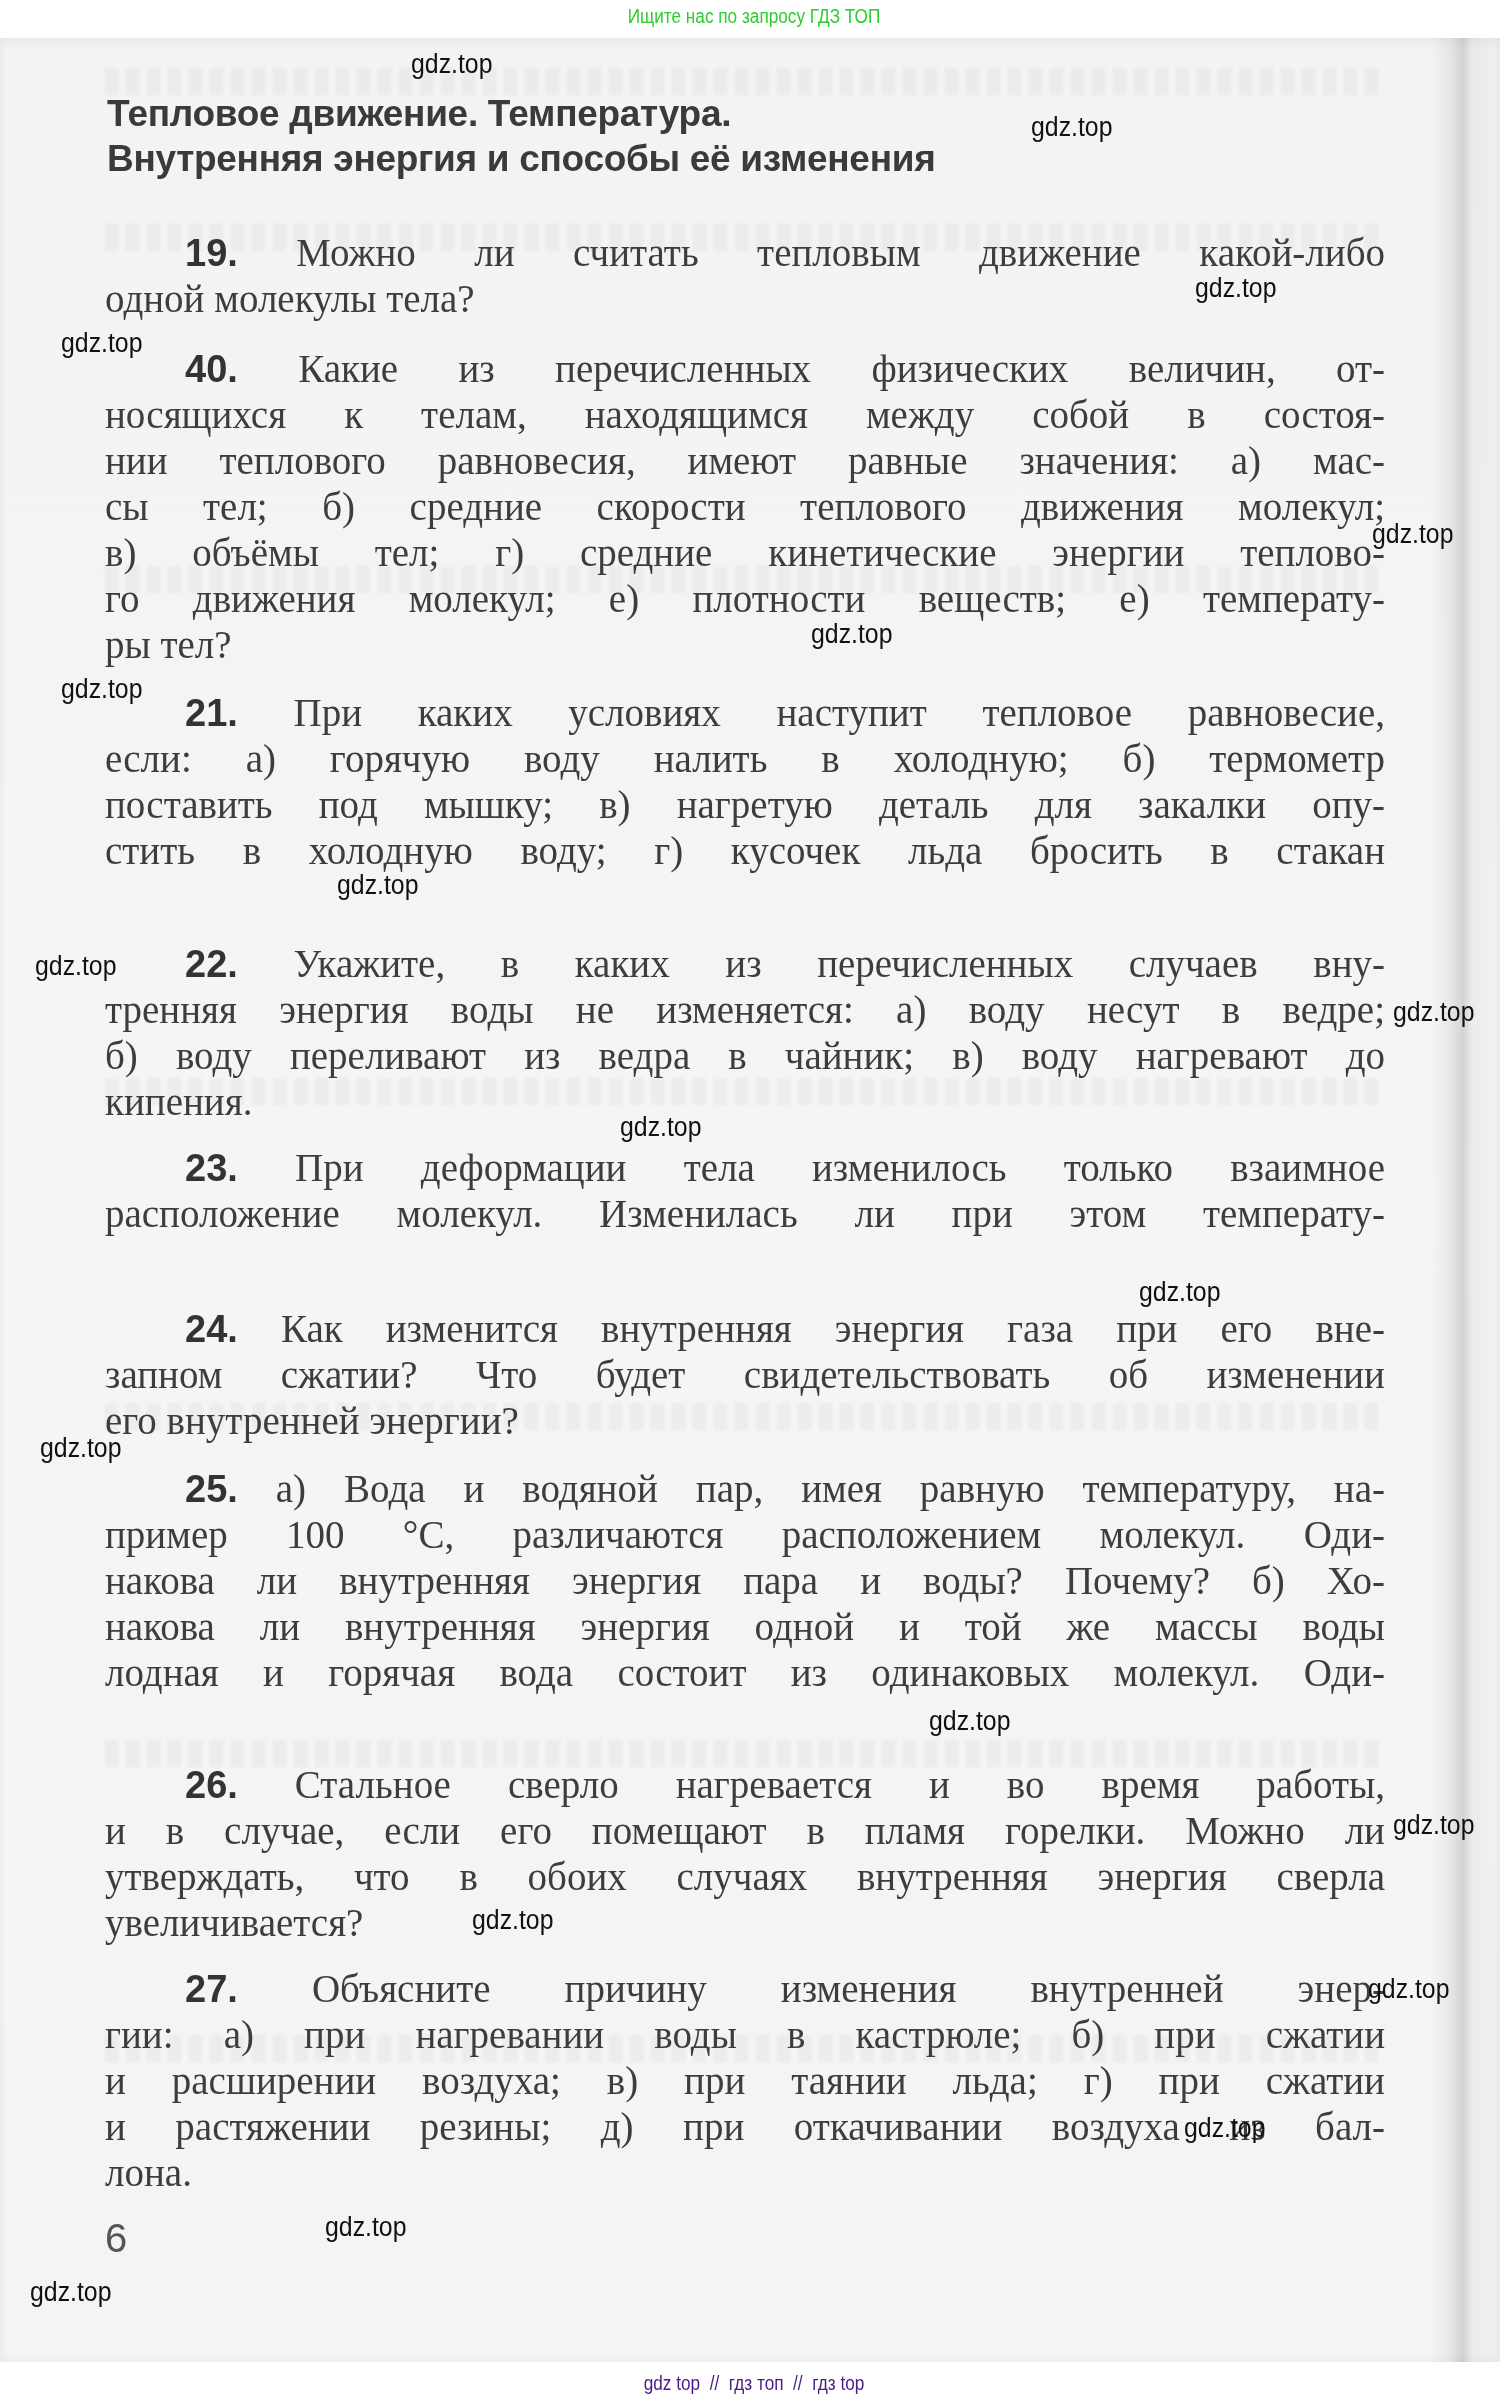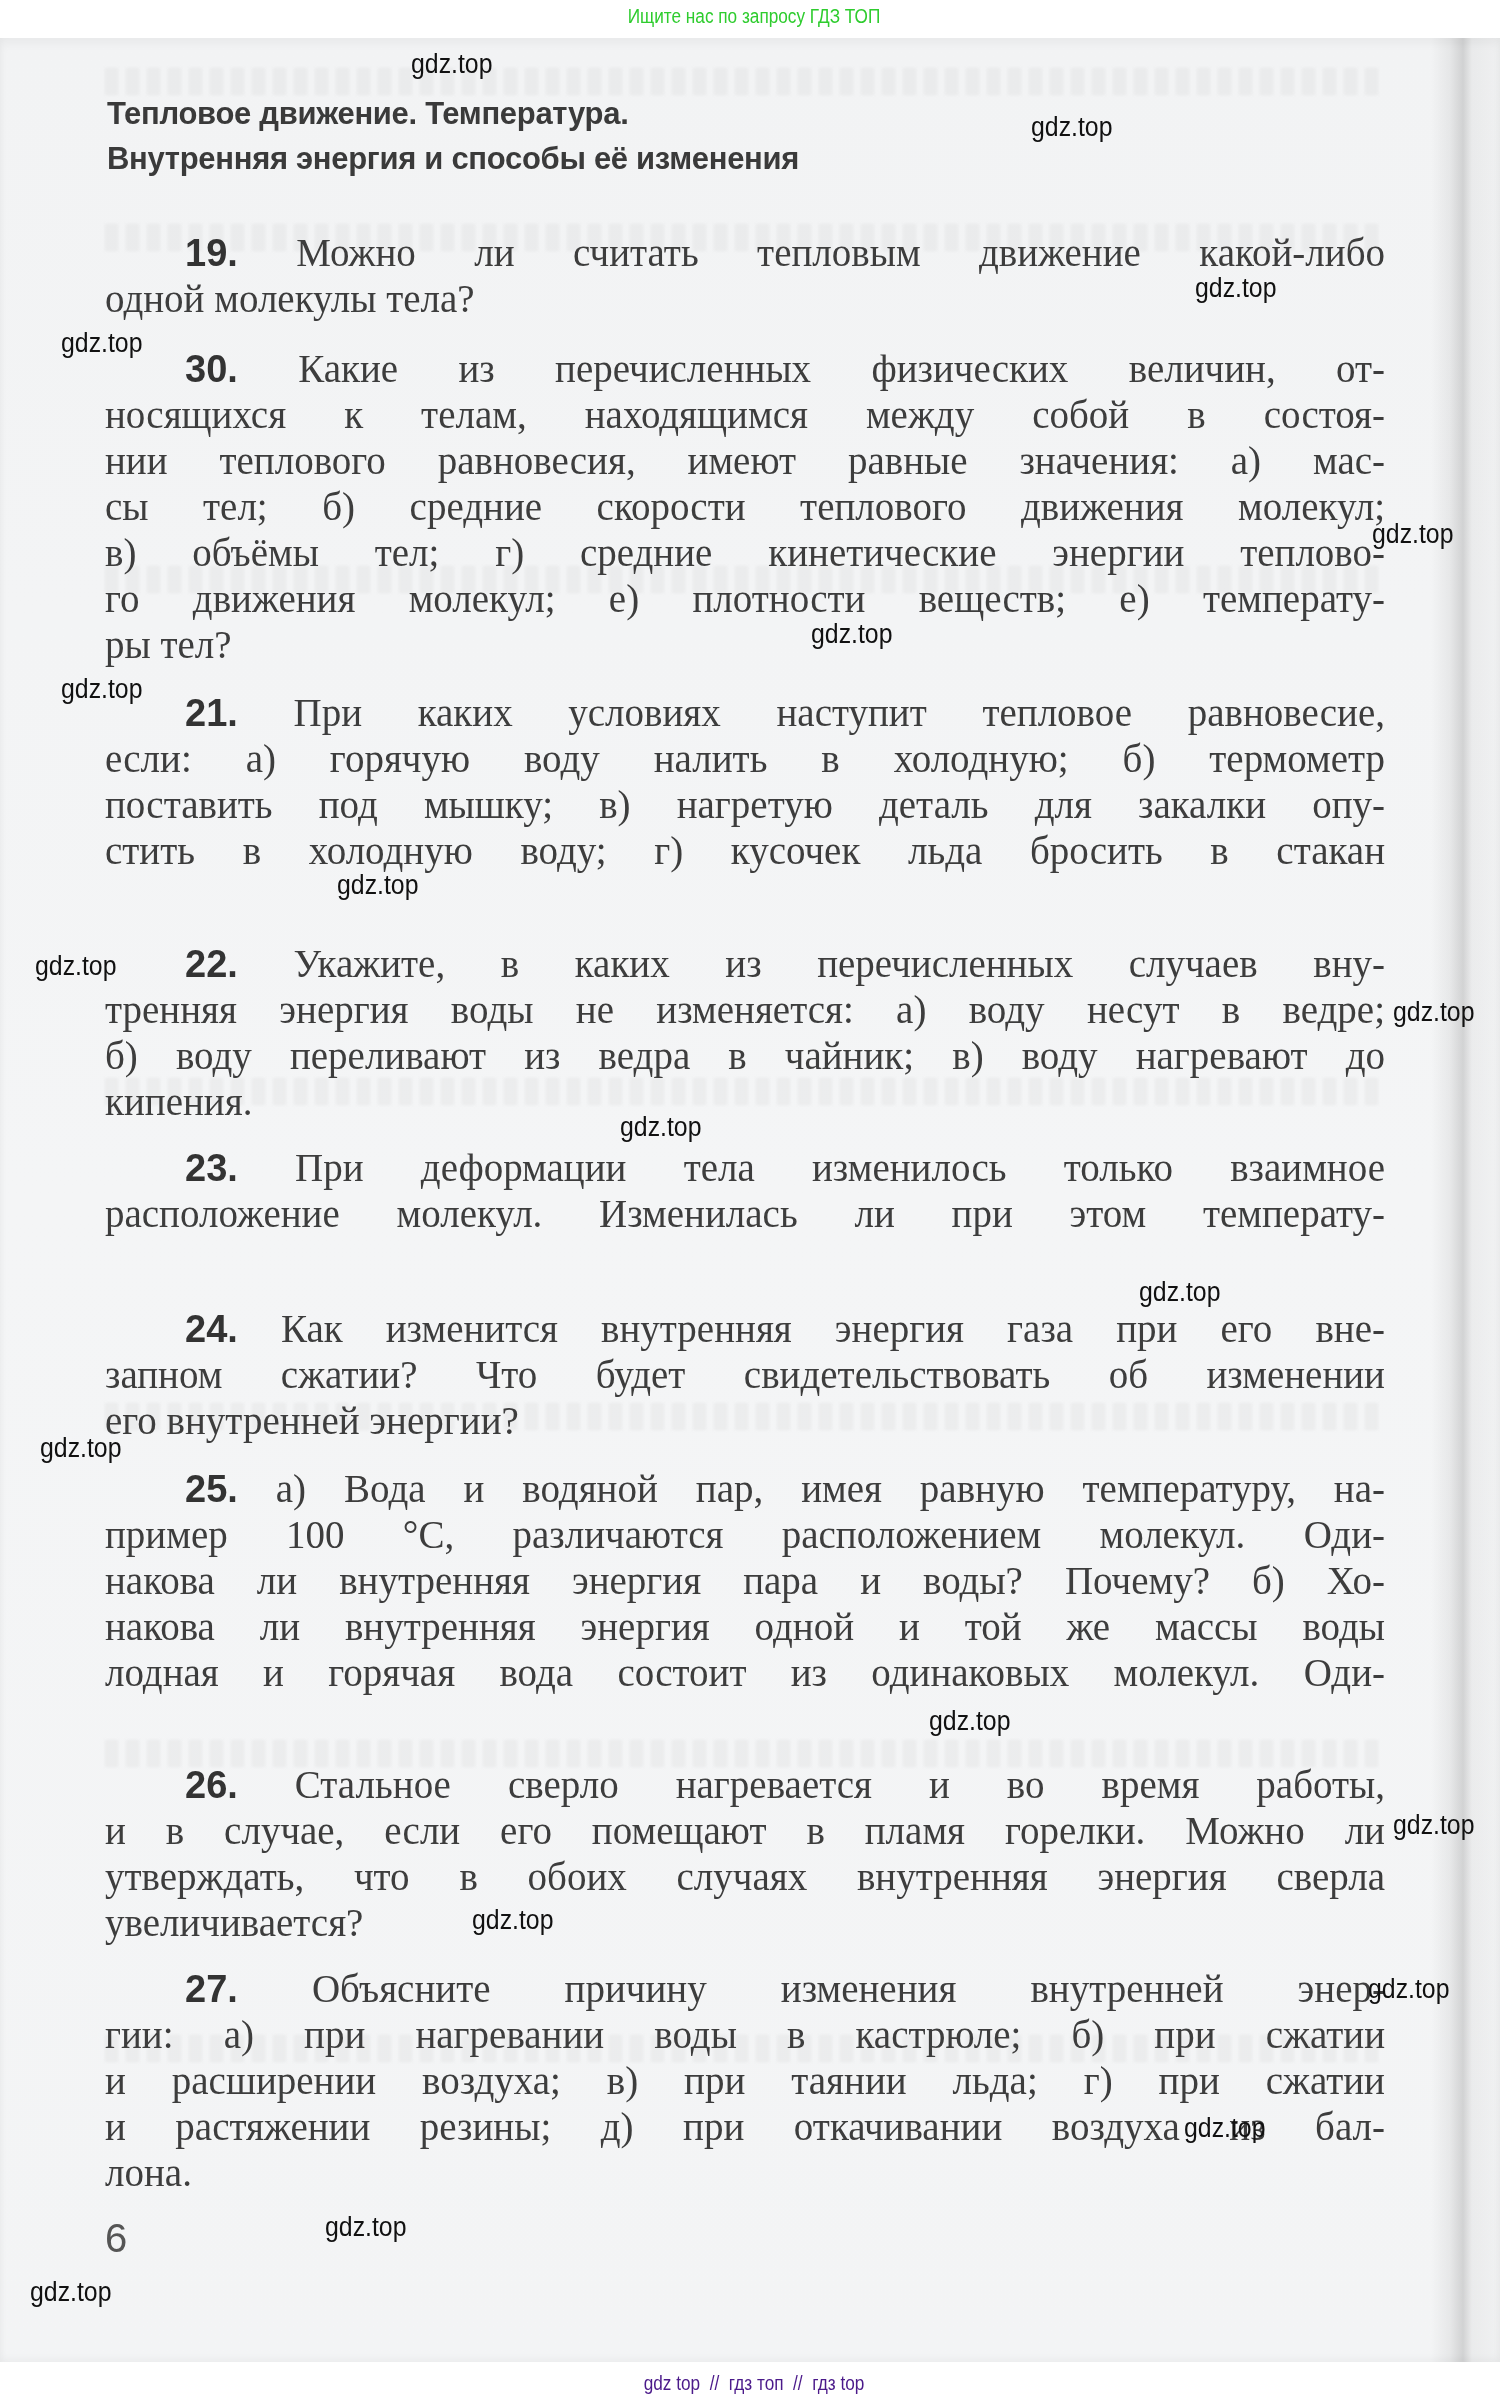--- a/index.html
+++ b/index.html
@@ -21,21 +21,21 @@
     box-shadow: inset 0 5.7px 9.5px rgba(0,0,0,0.04), inset 0 -3.8px 7.6px rgba(0,0,0,0.03);
   }
   .bleed {
     position: absolute; left: 105px; width: 1274px; height: 27px;
     background: repeating-linear-gradient(to right, rgba(160,160,160,0.10) 0 13.3px, rgba(160,160,160,0.0) 13.3px 21px);
     filter: blur(1.4px);
   }
   .title {
     position: absolute; left: 107px; top: 91px;
     font-family: "Liberation Sans", sans-serif; font-weight: bold;
-    font-size: 31px; line-height: 45px; color: #3a3a3a;
+    font-size: 37px; line-height: 45px; color: #3a3a3a;
     letter-spacing: -0.3px;
   }
   .title div { white-space: nowrap; }
   .para {
     position: absolute; left: 105px; width: 1280px;
     font-family: "Liberation Serif", serif; font-size: 39px; line-height: 46px;
     color: #3d3d3d;
   }
   .line {
     display: block; height: 46px; white-space: nowrap;
@@ -81,21 +81,21 @@
   <div>Тепловое движение. Температура.</div>
   <div>Внутренняя энергия и способы её изменения</div>
 </div>
 
 <div class="para" style="top:230px">
   <span class="line first"><span class="num">19.</span> <span>Можно ли считать тепловым движение какой-либо</span></span>
   <span class="line last">одной молекулы тела?</span>
 </div>
 
 <div class="para" style="top:346px">
-  <span class="line first"><span class="num">30.</span> <span>Какие из перечисленных физических величин, от-</span></span>
+  <span class="line first"><span class="num">40.</span> <span>Какие из перечисленных физических величин, от-</span></span>
   <span class="line">носящихся к телам, находящимся между собой в состоя-</span>
   <span class="line">нии теплового равновесия, имеют равные значения: а) мас-</span>
   <span class="line">сы тел; б) средние скорости теплового движения молекул;</span>
   <span class="line">в) объёмы тел; г) средние кинетические энергии теплово-</span>
   <span class="line">го движения молекул; е) плотности веществ; е) температу-</span>
   <span class="line last">ры тел?</span>
 </div>
 
 <div class="para" style="top:690px">
   <span class="line first"><span class="num">21.</span> <span>При каких условиях наступит тепловое равновесие,</span></span>

